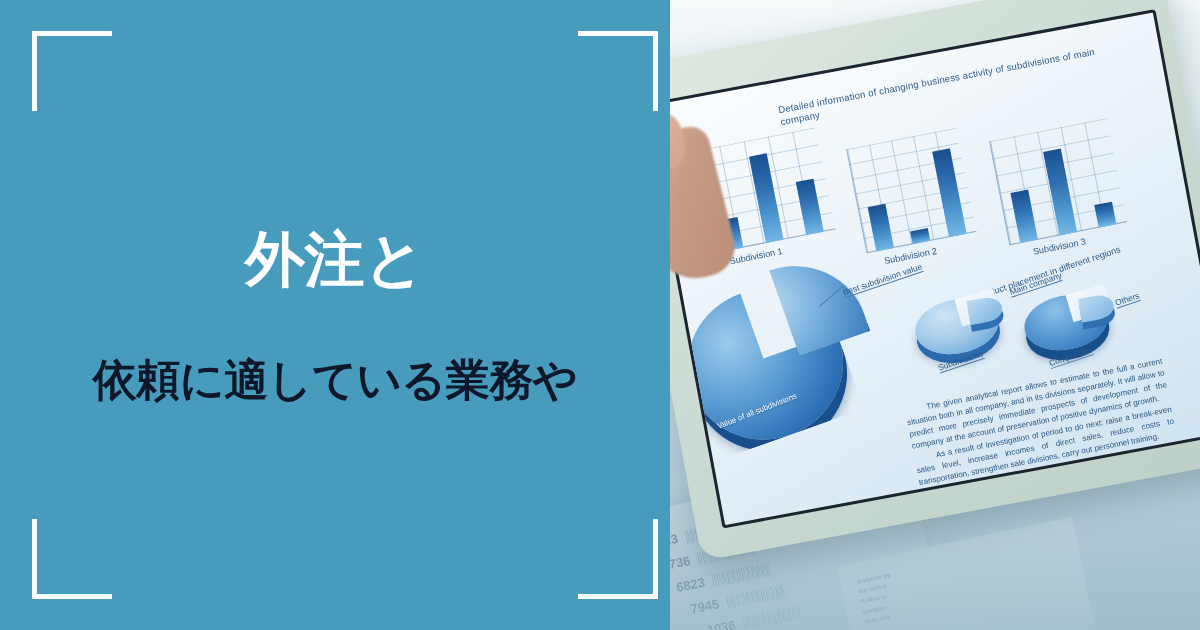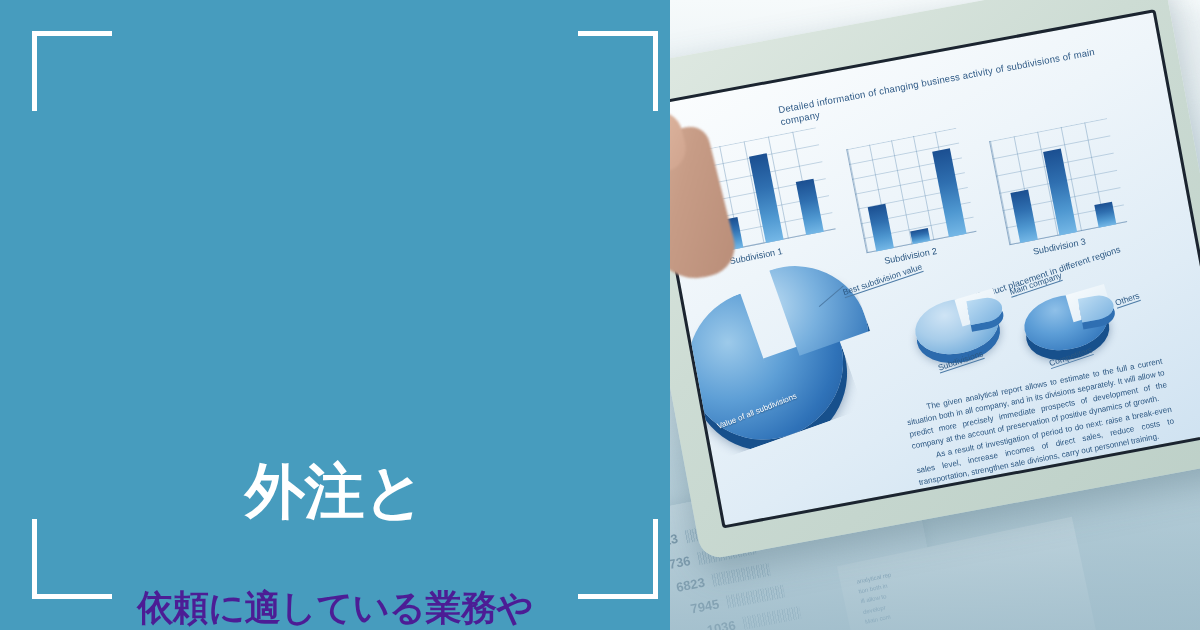--- a/index.html
+++ b/index.html
@@ -41,40 +41,40 @@
   .br-bl .v { left:0; bottom:0; height:80px; }
 
   .br-br { left:578px; top:519px; width:80px; height:80px; }
   .br-br .h { right:0; bottom:0; width:80px; }
   .br-br .v { right:0; bottom:0; height:80px; }
 
   .text-stack {
     position:absolute; left:0; top:0;
     width:670px; height:630px;
     display:flex; flex-direction:column;
-    align-items:center; justify-content:flex-end;
+    align-items:center; justify-content:center;
     padding:0 21px;
   }
   .title-block {
     color:#ffffff;
     text-align:center;
     font-weight:700;
     font-size:60px;
     line-height:1.22;
     letter-spacing:-0.5px;
     margin-bottom:56px;
   }
   .title-block .tline { display:block; white-space:nowrap; }
   .title-block .tline.wide { font-size:56px; letter-spacing:-1.5px; }
 
   .subtitle-block {
-    color:#4c1d95;
+    color:#0f172a;
     text-align:center;
     font-weight:700;
-    font-size:36px;
+    font-size:44px;
     line-height:1.26;
     letter-spacing:-0.5px;
   }
   .subtitle-block .sline { display:block; white-space:nowrap; }
 
   
   .photo {
     position:absolute; left:670px; top:0;
     width:530px; height:630px;
     overflow:hidden;

